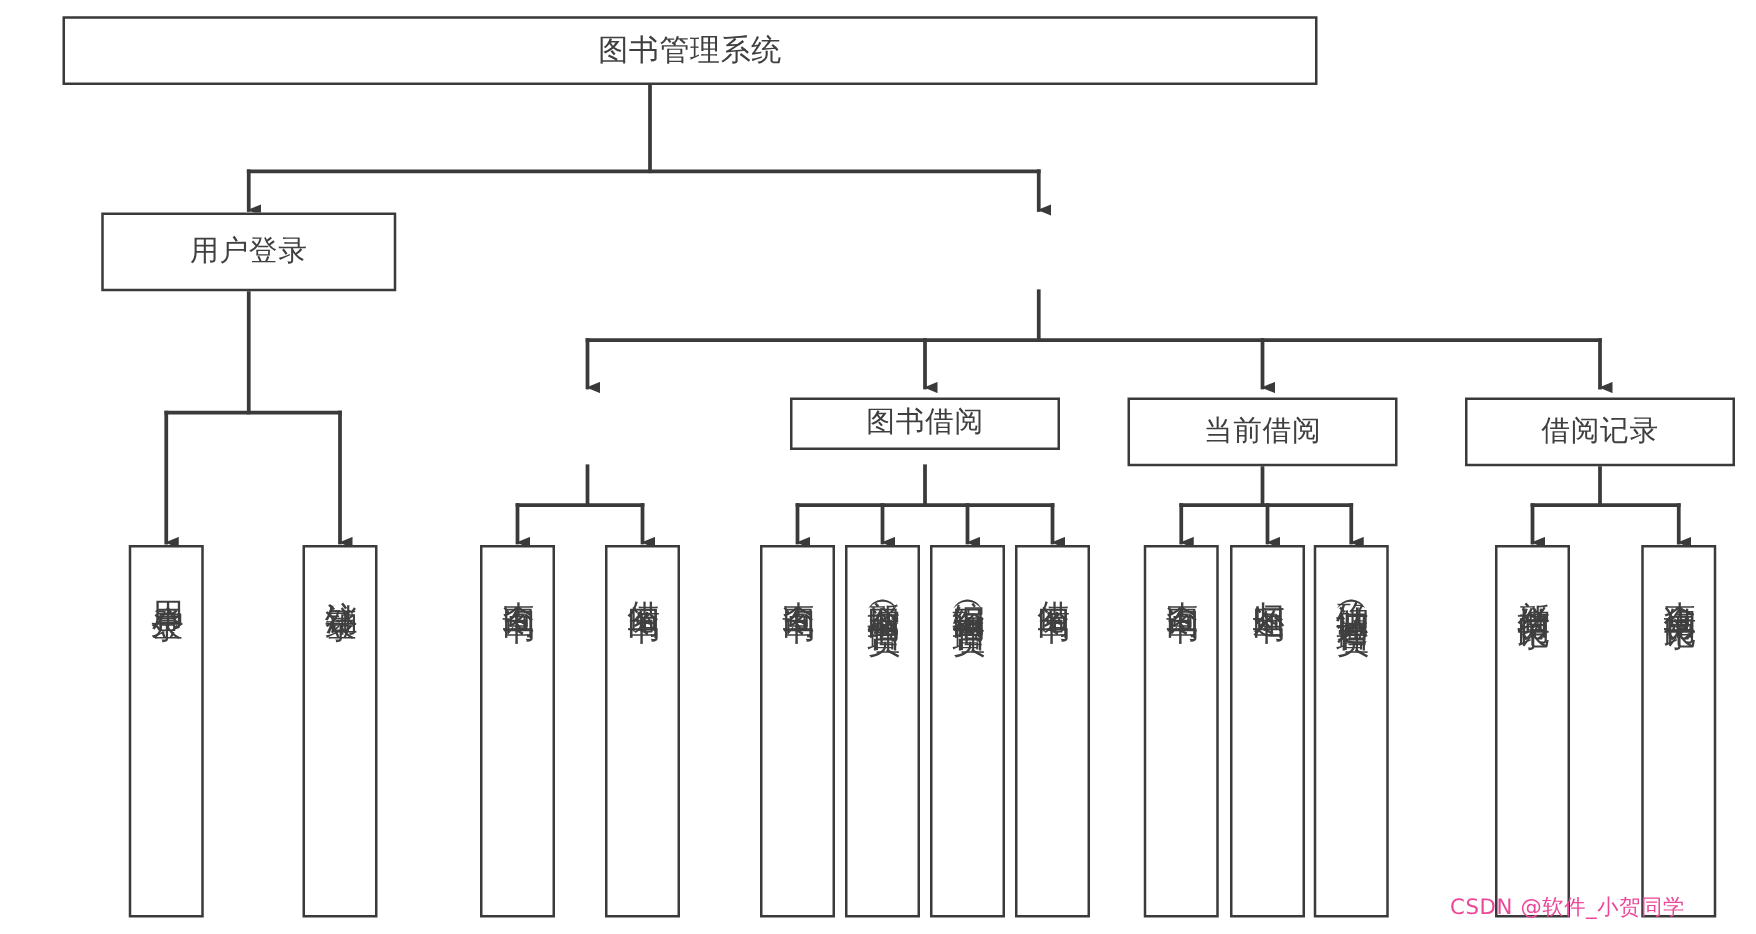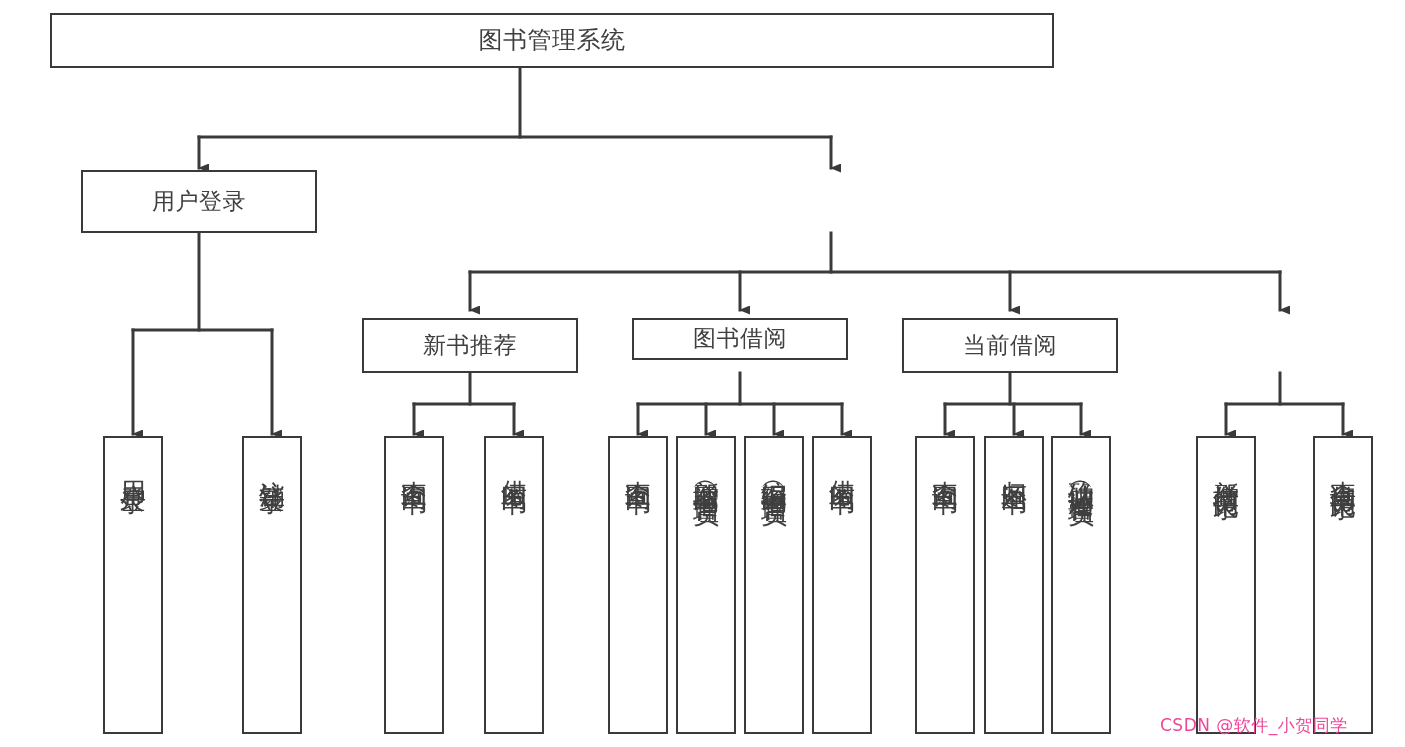--- a/index.html
+++ b/index.html
@@ -134,32 +134,32 @@
 
   <div class="node horiz" id="node-root" style="left:18px; top:13px; width:1004px; height:55px;margin-left:32px;">
     <span class="label">图书管理系统</span>
   </div>
 
   <div class="node horiz" style="left:81px; top:170px; width:236px; height:63px;">
     <span class="label">用户登录</span>
   </div>
 
 
-  <div class="node horiz" style="left:362px; top:318px; width:216px; height:55px;">
-    <span class="label">新书推荐</span>
-  </div>
 
   <div class="node horiz" style="left:632px; top:318px; width:216px; height:42px;">
     <span class="label">图书借阅</span>
   </div>
 
   <div class="node horiz" style="left:902px; top:318px; width:216px; height:55px;">
     <span class="label">当前借阅</span>
   </div>
 
+  <div class="node horiz" style="left:1172px; top:318px; width:216px; height:55px;">
+    <span class="label">借阅记录</span>
+  </div>
 
   <div class="node vert" style="left:103px; top:436px; width:60px; height:298px;">
     <span class="label">用户登录</span>
   </div>
 
   <div class="node vert" style="left:242px; top:436px; width:60px; height:298px;">
     <span class="label">注销登录</span>
   </div>
 
   <div class="node vert" style="left:384px; top:436px; width:60px; height:298px;">

